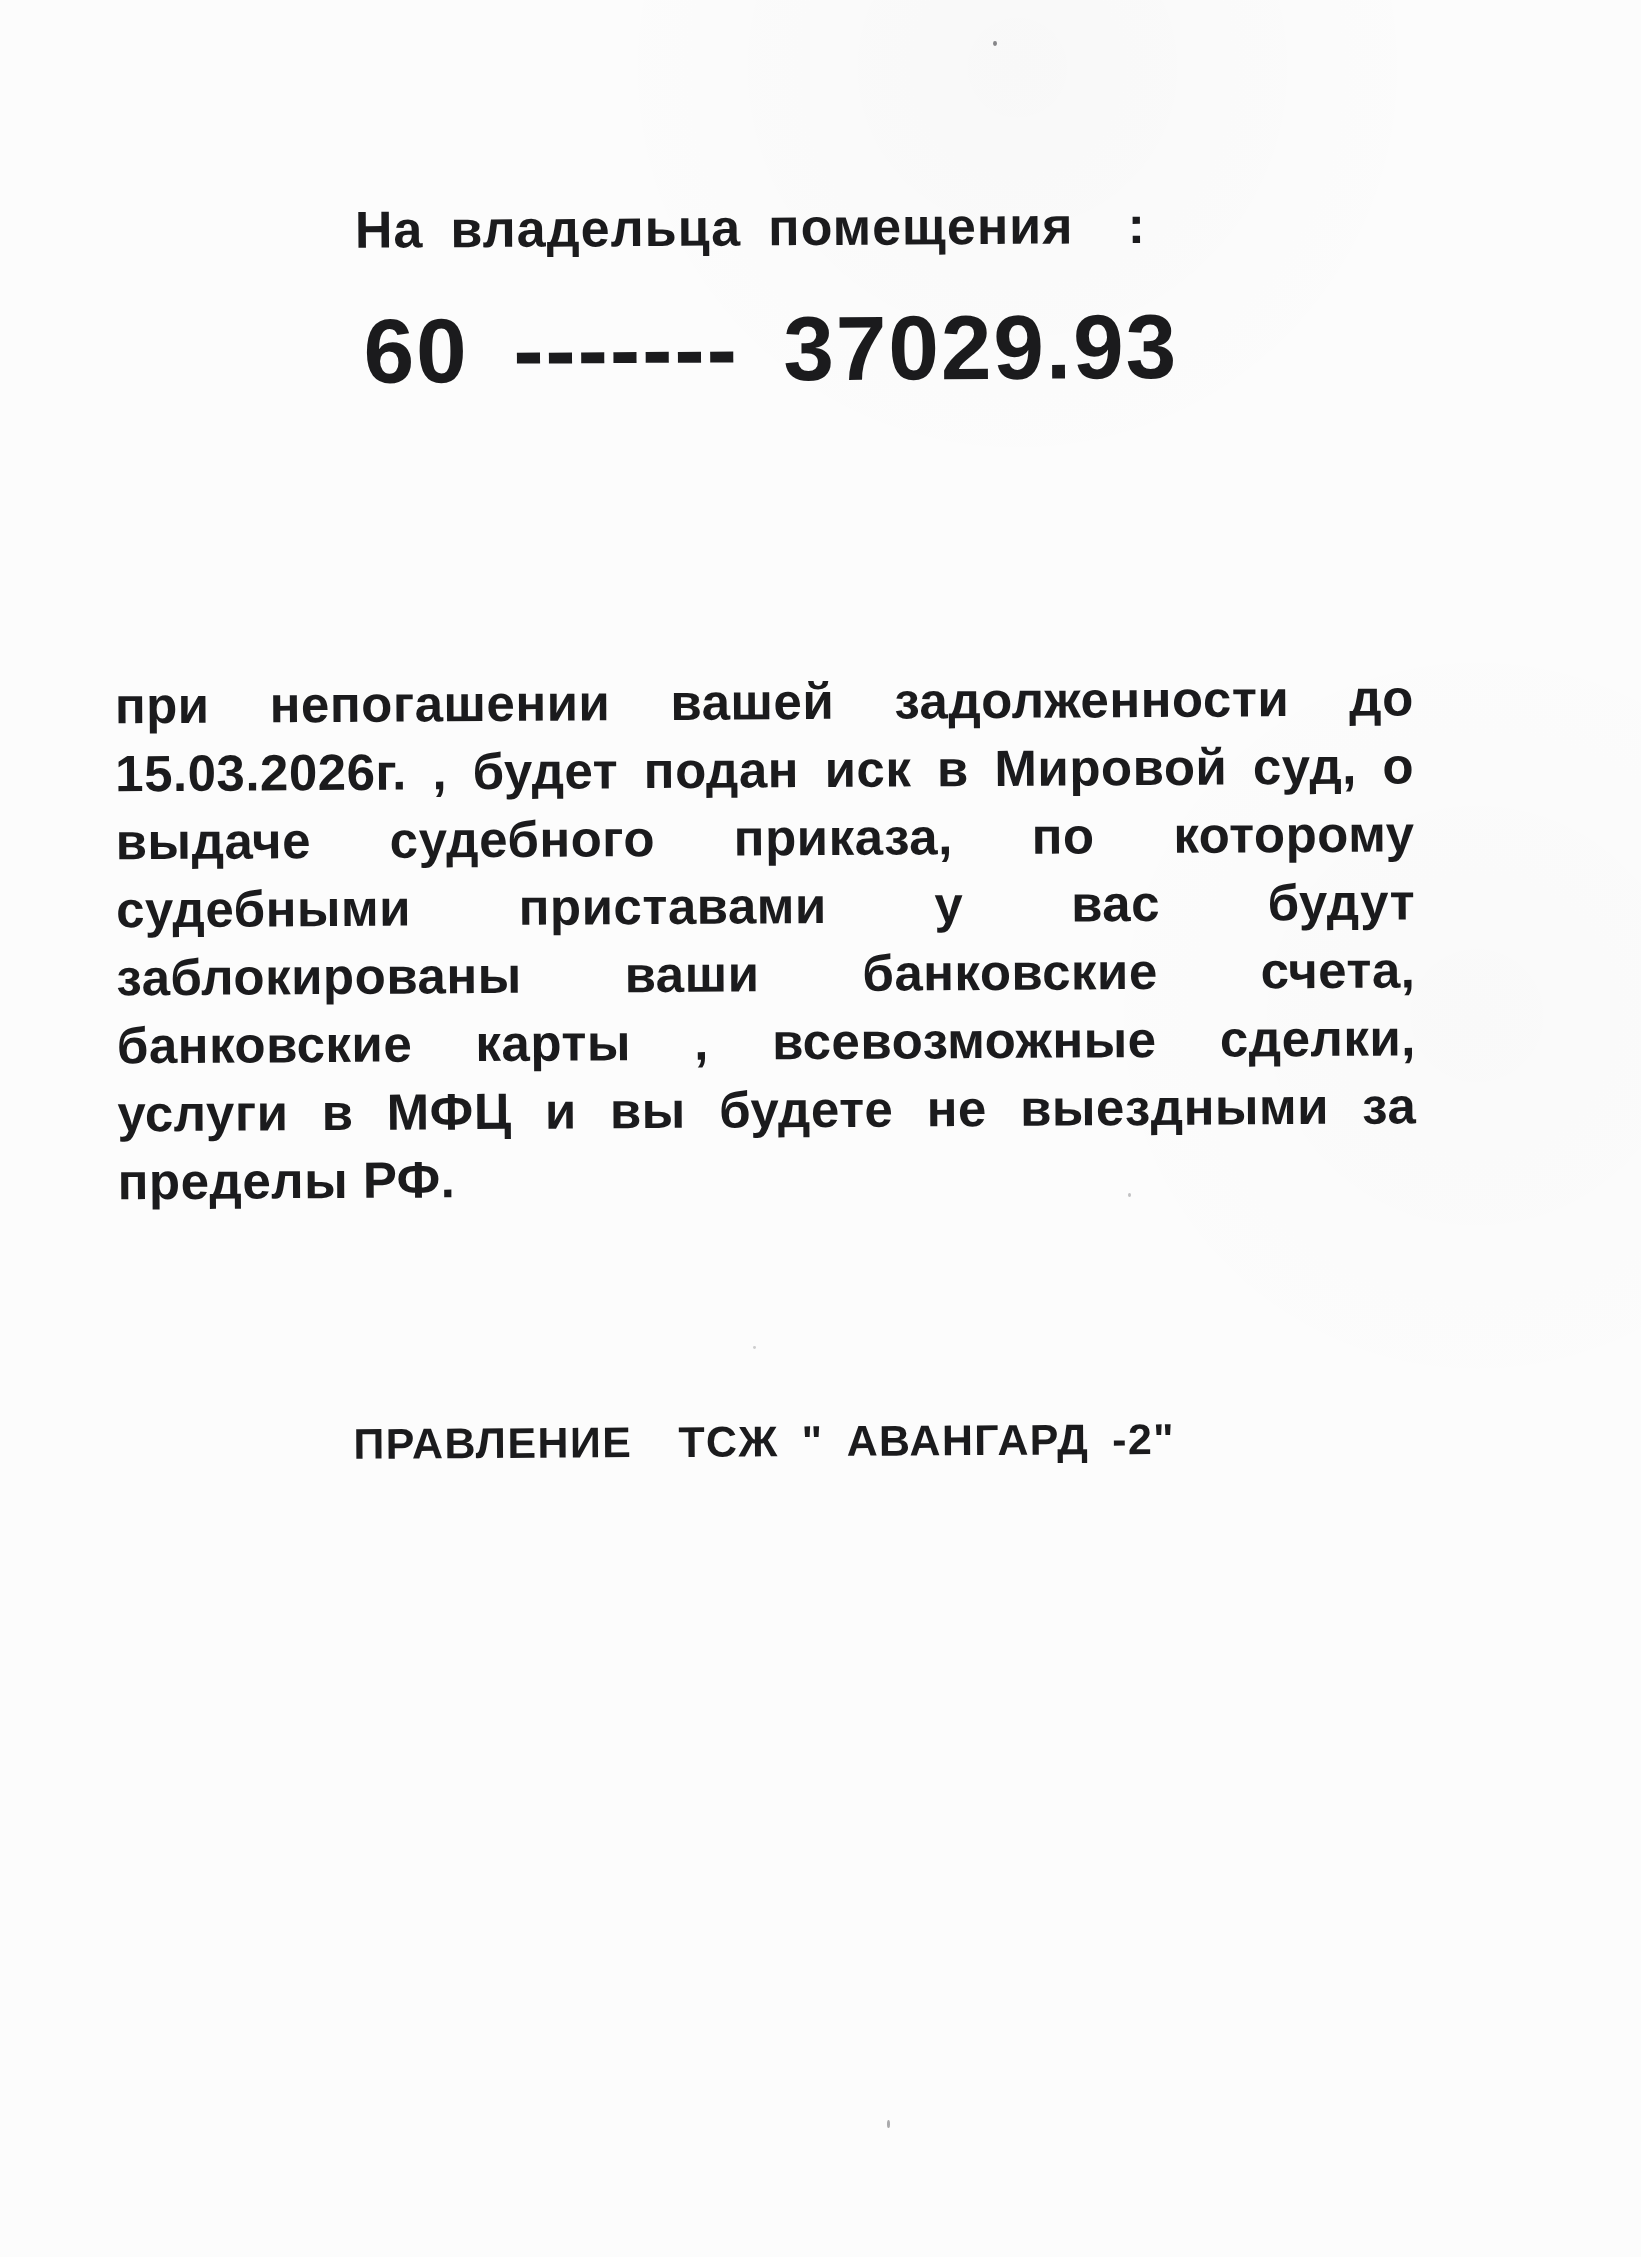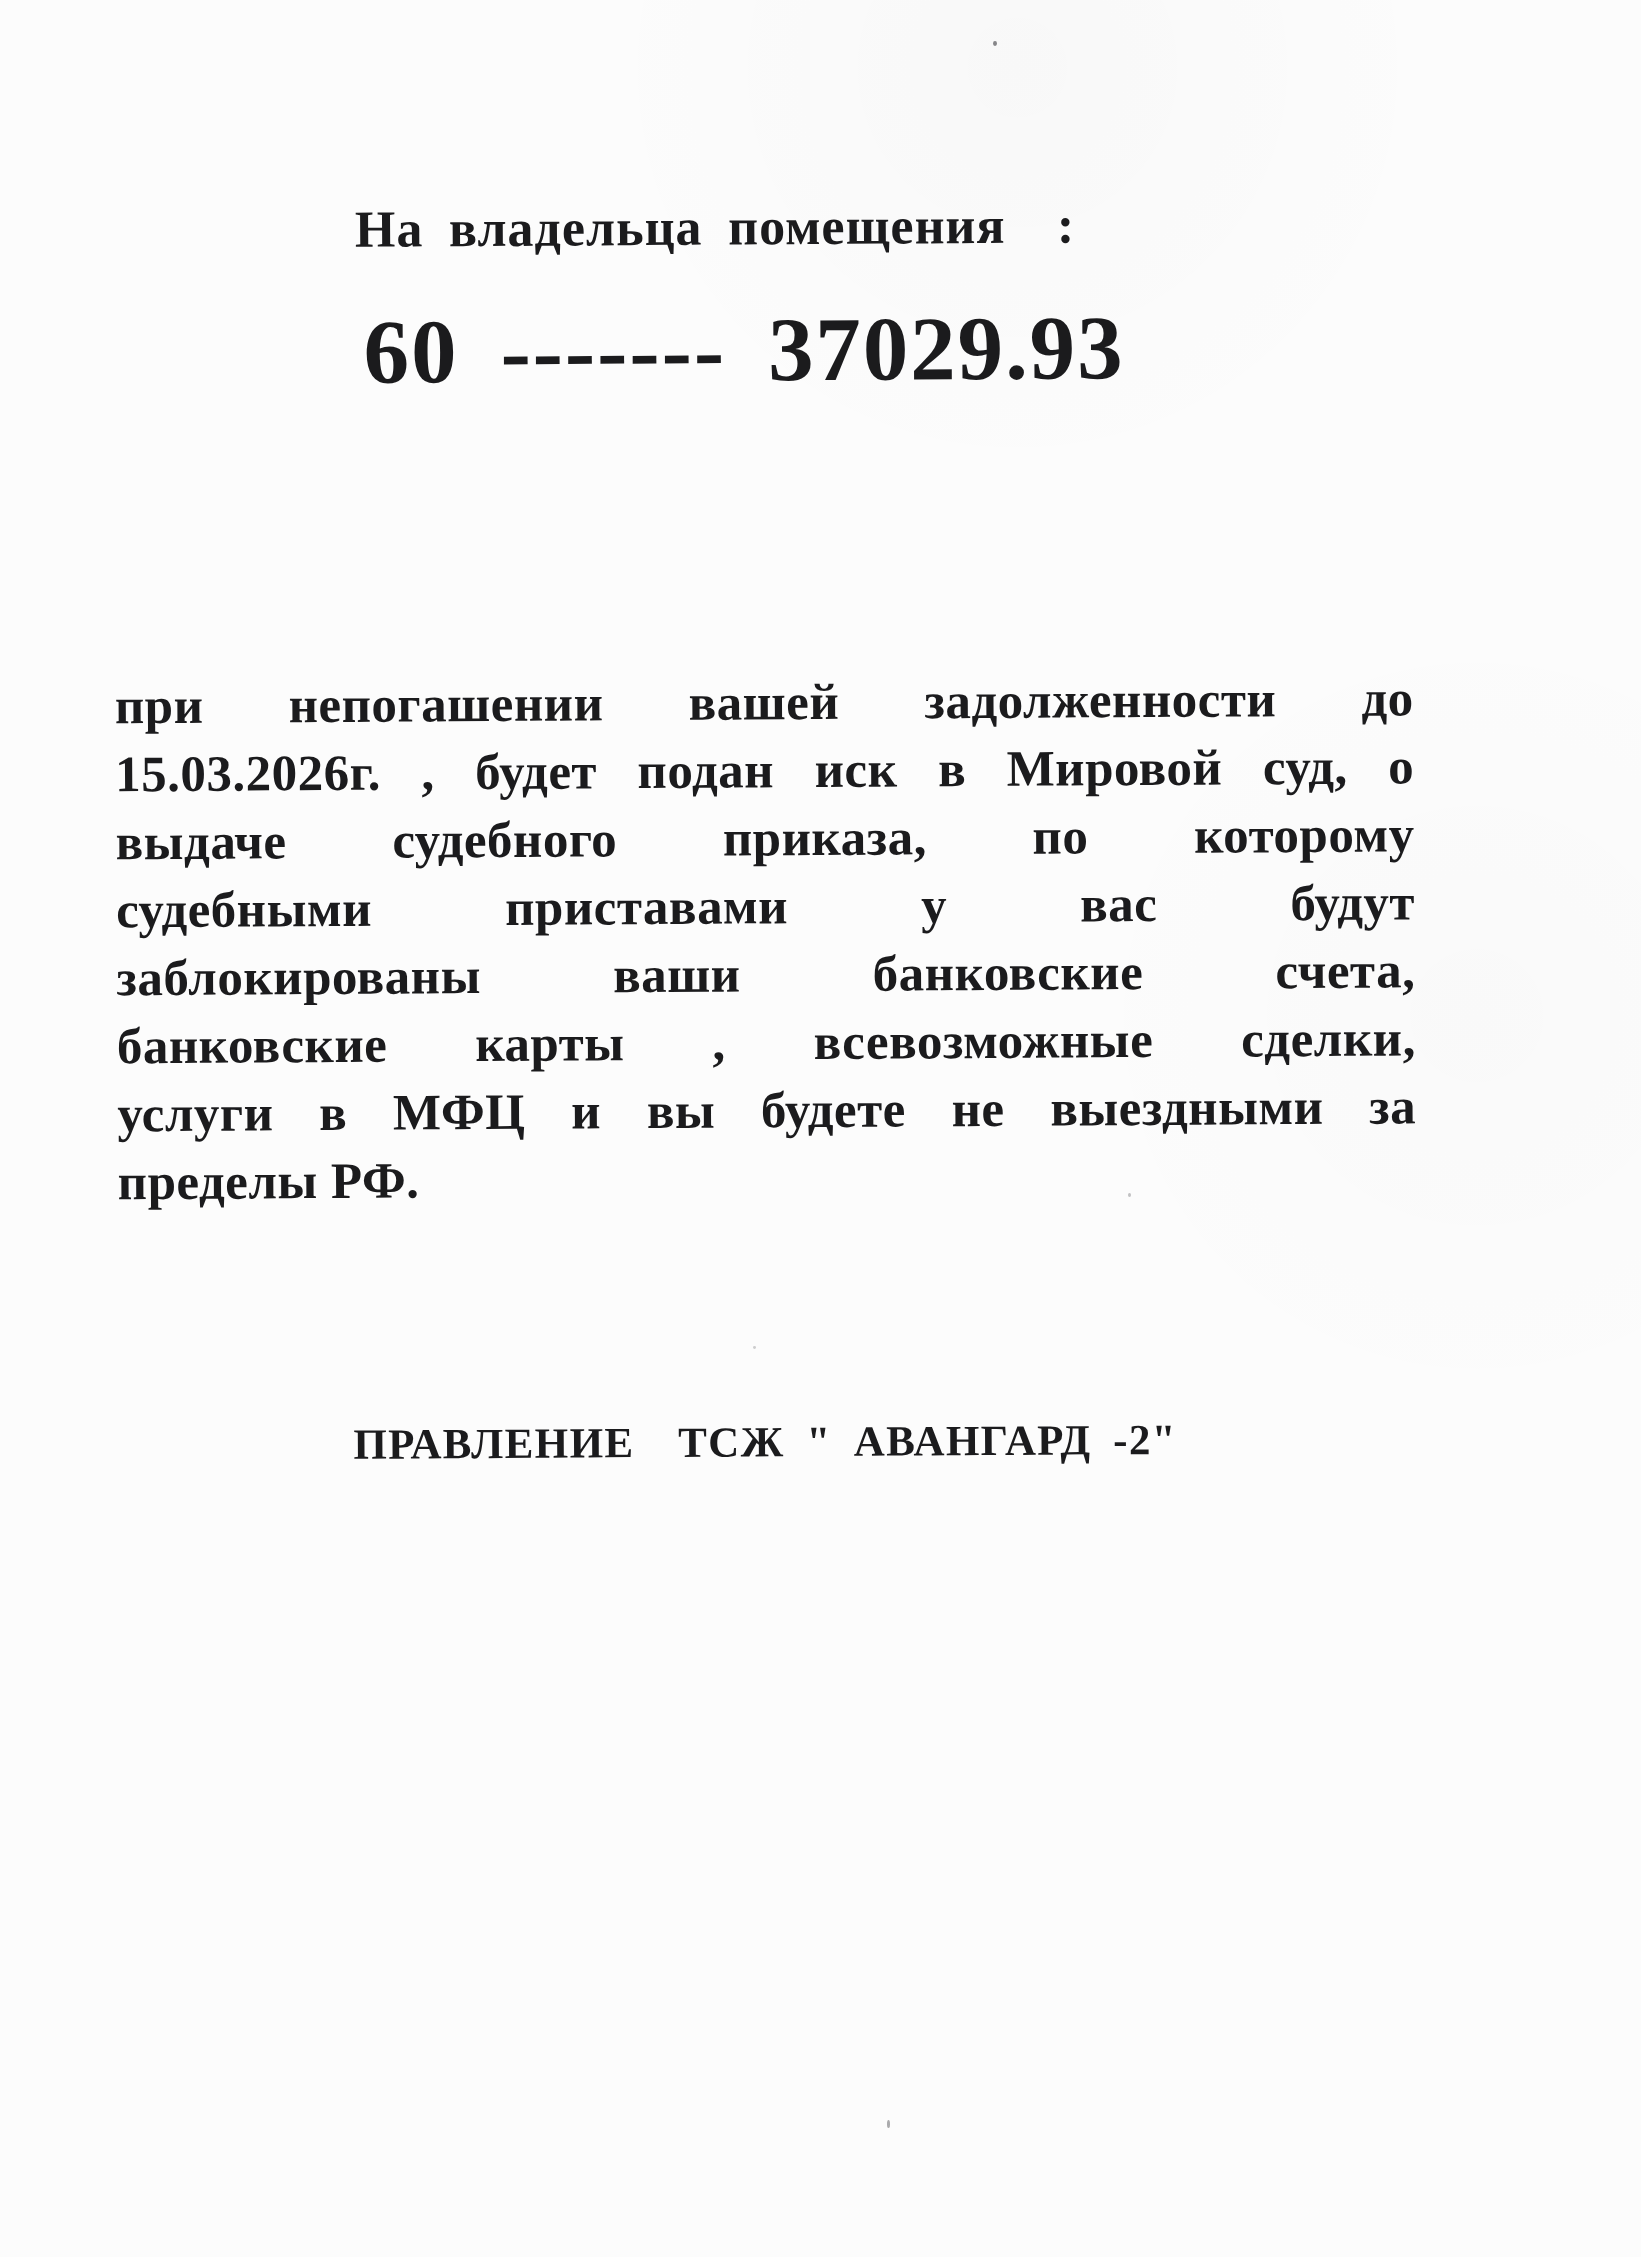--- a/index.html
+++ b/index.html
@@ -12,21 +12,21 @@
     position: relative;
     width: 1641px;
     height: 2257px;
     margin: 0 auto;
     background: #fcfcfc;
     background-image:
       radial-gradient(circle at 62% 3%, rgba(0,0,0,0.015), transparent 18%),
       radial-gradient(circle at 90% 45%, rgba(0,0,0,0.012), transparent 22%);
     overflow: hidden;
     color: #1b1b1d;
-    font-family: Liberation Serif, serif;
+    font-family: Liberation Sans, sans-serif;
     -webkit-font-smoothing: antialiased;
   }
   .scan-tilt {
     position: absolute;
     inset: 0;
     transform: rotate(-0.35deg);
     transform-origin: 50% 40%;
   }
   .addressee {
     position: absolute;

